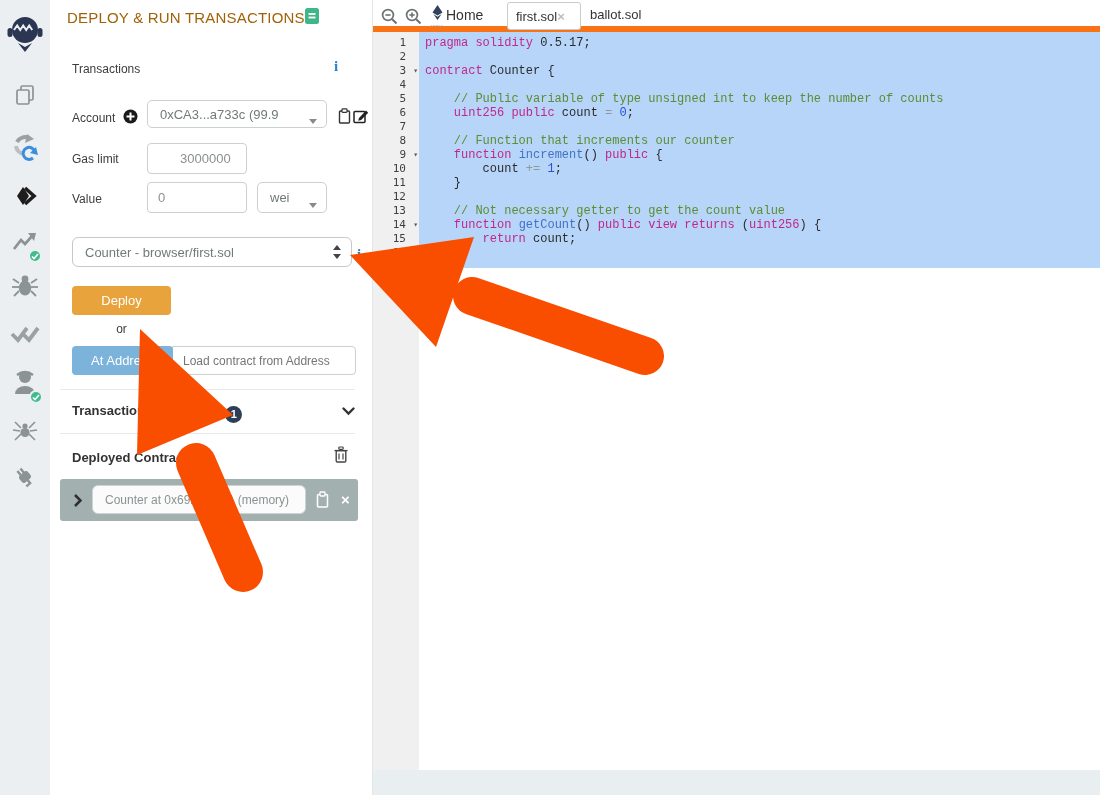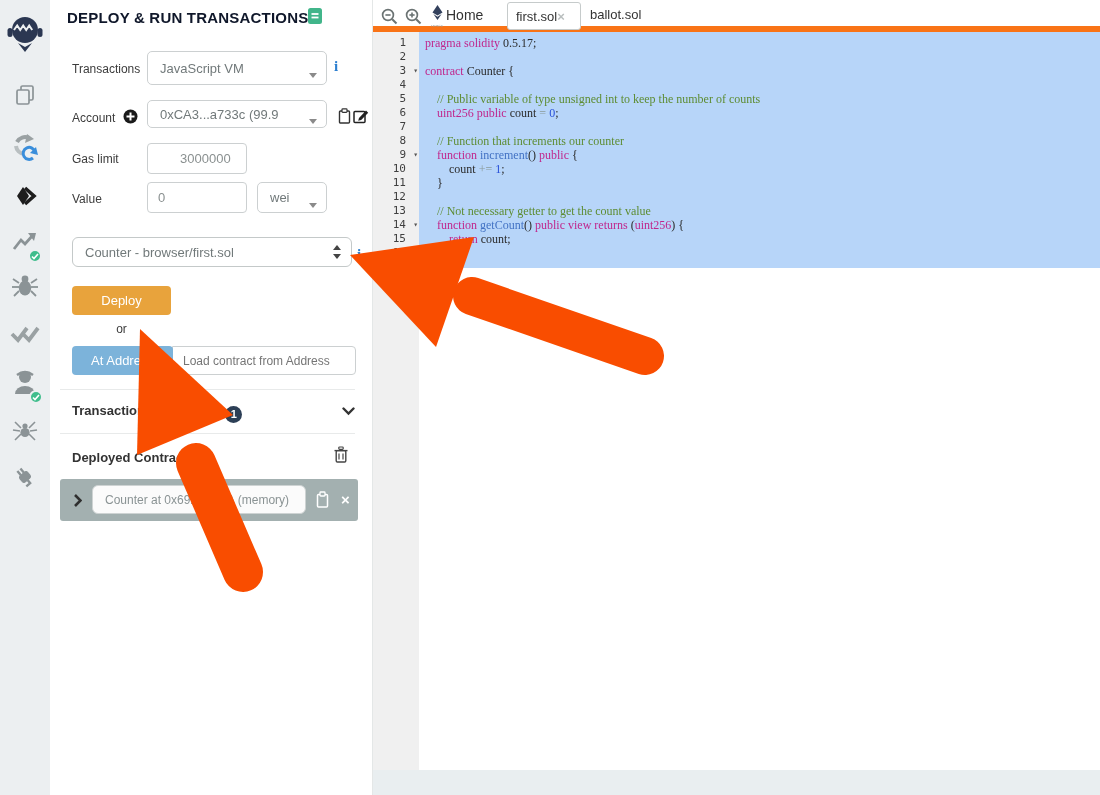--- a/index.html
+++ b/index.html
@@ -8,21 +8,21 @@
 
   
   .rail{position:absolute;left:0;top:0;bottom:0;width:50px;background:#eceff1}
   .ric{position:absolute;left:50%;transform:translateX(-50%)}
   .badge-check{position:absolute;right:-4px;bottom:-4px;width:14px;height:14px;border-radius:50%;
     background:#3fbd8c;border:2px solid #eceff1;display:flex;align-items:center;justify-content:center}
 
   
   .panel{position:absolute;left:50px;top:0;bottom:0;width:323px;background:#fff;border-right:1px solid #e4e7e7}
   .abs{position:absolute}
-  .ptitle{font-size:15px;font-weight:700;color:#0f172a;letter-spacing:.2px;display:flex;align-items:center;gap:0}
+  .ptitle{font-size:15px;font-weight:400;color:#a16207;letter-spacing:.2px;display:flex;align-items:center;gap:0}
   .flabel{font-size:12px;color:#3c3c3c}
   .sel{border:1px solid #ccd0d1;border-radius:5px;background:#fff;color:#71797a;font-size:13px;
     display:flex;align-items:center;padding:0 22px 0 12px;position:absolute}
   .caret{position:absolute;right:9px;top:50%;margin-top:-2px}
   .inp{border:1px solid #ccd0d1;border-radius:4px;color:#8a9090;font-size:13px;padding:0 10px;
     background:#fff;outline:none;font-family:"Liberation Sans",sans-serif}
   .iinfo{color:#2d7fd0;font-weight:bold;font-size:15px;font-family:"Liberation Serif",serif;line-height:1}
   .btn{border:none;border-radius:4px;color:#fff;font-size:13px;font-family:"Liberation Sans",sans-serif;cursor:pointer}
   .divider{height:1px;background:#e8eaea}
   .bold13{font-size:13px;font-weight:bold;color:#333}
@@ -41,21 +41,21 @@
     border-radius:3px;background:#fff;display:flex;align-items:center;padding:0 8px;gap:0}
   .tab-active .tabtext{font-size:13px}
   .tclose{color:#b9bebe;font-size:13px;font-weight:bold}
   .editarea{position:absolute;top:32px;left:0;right:0;bottom:25px;display:flex;background:#fff;overflow:hidden}
   .gutter{width:46px;background:#f0f0f0;padding-top:4px;flex:none}
   .gutter-row{height:14px;line-height:14px;text-align:right;padding-right:13px;position:relative;
     font-family:"DejaVu Sans Mono",monospace;font-size:11px;color:#3f3f3f}
   .fold{position:absolute;right:1px;top:0;font-size:8px;color:#555}
   .codecol{flex:1}
   .selregion{background:#b7d5f9;padding:4px 0 8px 6px}
-  .code-row{height:14px;line-height:14px;font-family:Liberation Serif, serif;font-size:12px;
+  .code-row{height:14px;line-height:14px;font-family:Liberation Mono, monospace;font-size:12px;
     white-space:pre;color:#2b2b2b}
   .tk-kw{color:#c0268c}
   .tk-fn{color:#4272c4}
   .tk-num{color:#2850d9}
   .tk-cm{color:#5d8c32}
   .tk-op{color:#8a9a9a}
   .tk-tx{color:#2b2b2b}
   .bottombar{position:absolute;bottom:0;left:0;right:0;height:25px;background:#e9eef0}
 
   .arrows{position:absolute;left:0;top:0;width:1100px;height:795px;pointer-events:none;z-index:60}
@@ -169,28 +169,20 @@
     <span>
       <svg width="14" height="16" viewBox="0 0 14 16">
         <rect x="0" y="0" width="14" height="16" rx="2.5" fill="#41b58a"></rect>
         <line x1="3.5" y1="6" x2="10.5" y2="6" stroke="#fff" stroke-width="1.8"></line>
         <line x1="3.5" y1="9.5" x2="10.5" y2="9.5" stroke="#fff" stroke-width="1.8"></line>
       </svg>
     </span>
   </div>
 
   <div class="abs flabel" style="left:22px;top:62px">Transactions</div>
-  <div class="sel" style="left:97px;top:51px;width:180px;height:34px">
-    <span>JavaScript VM</span>
-    <span class="caret">
-      <svg width="8" height="5" viewBox="0 0 8 5">
-          <polygon points="0,0 8,0 4,5" fill="#8a8a8a"></polygon>
-        </svg>
-    </span>
-  </div>
   <div class="abs iinfo" style="left:284px;top:59px">i</div>
 
   <div class="abs flabel" style="left:22px;top:111px">Account</div>
   <div class="abs" style="left:73px;top:109px">
     <svg width="15" height="15" viewBox="0 0 15 15">
       <circle cx="7.5" cy="7.5" r="7" fill="#1a1a1a"></circle>
       <line x1="3.5" y1="7.5" x2="11.5" y2="7.5" stroke="#fff" stroke-width="2"></line>
       <line x1="7.5" y1="3.5" x2="7.5" y2="11.5" stroke="#fff" stroke-width="2"></line>
     </svg>
   </div>

